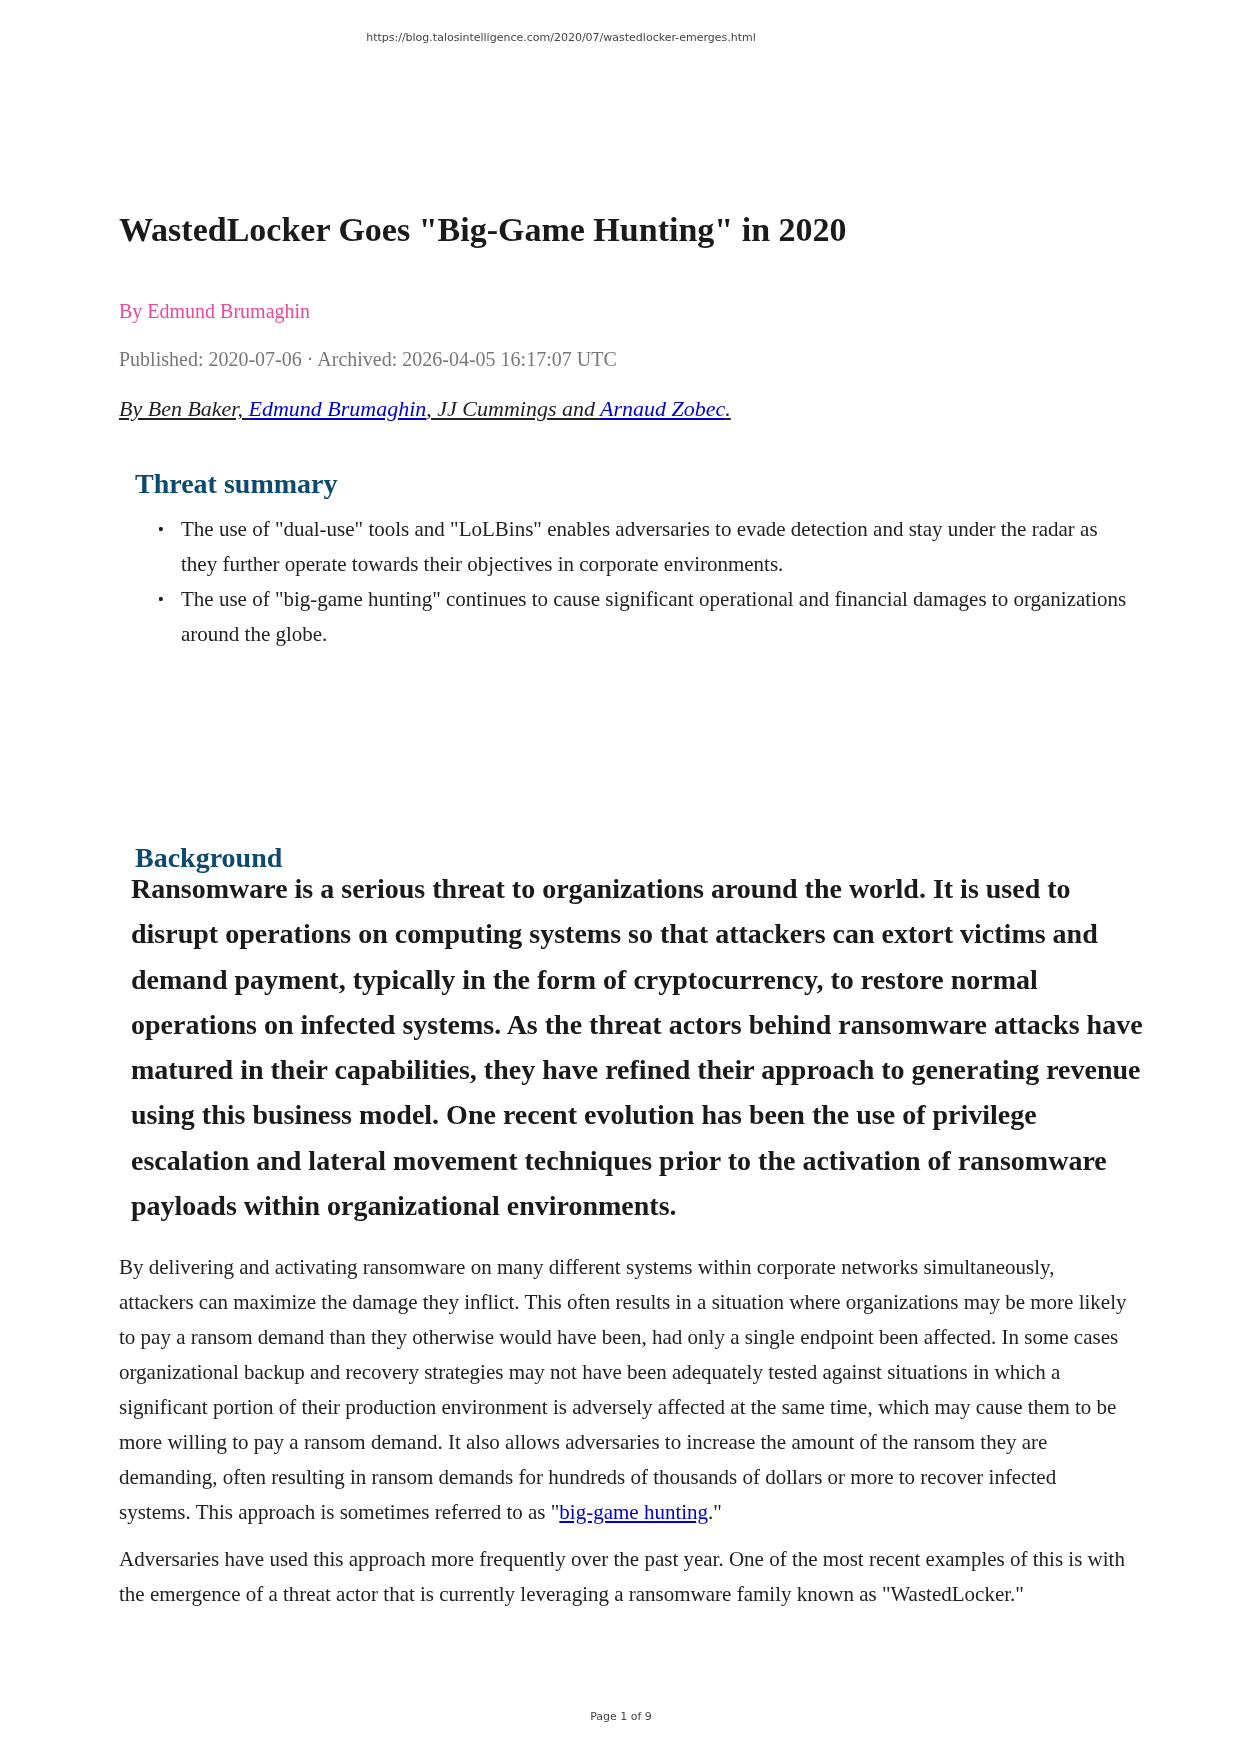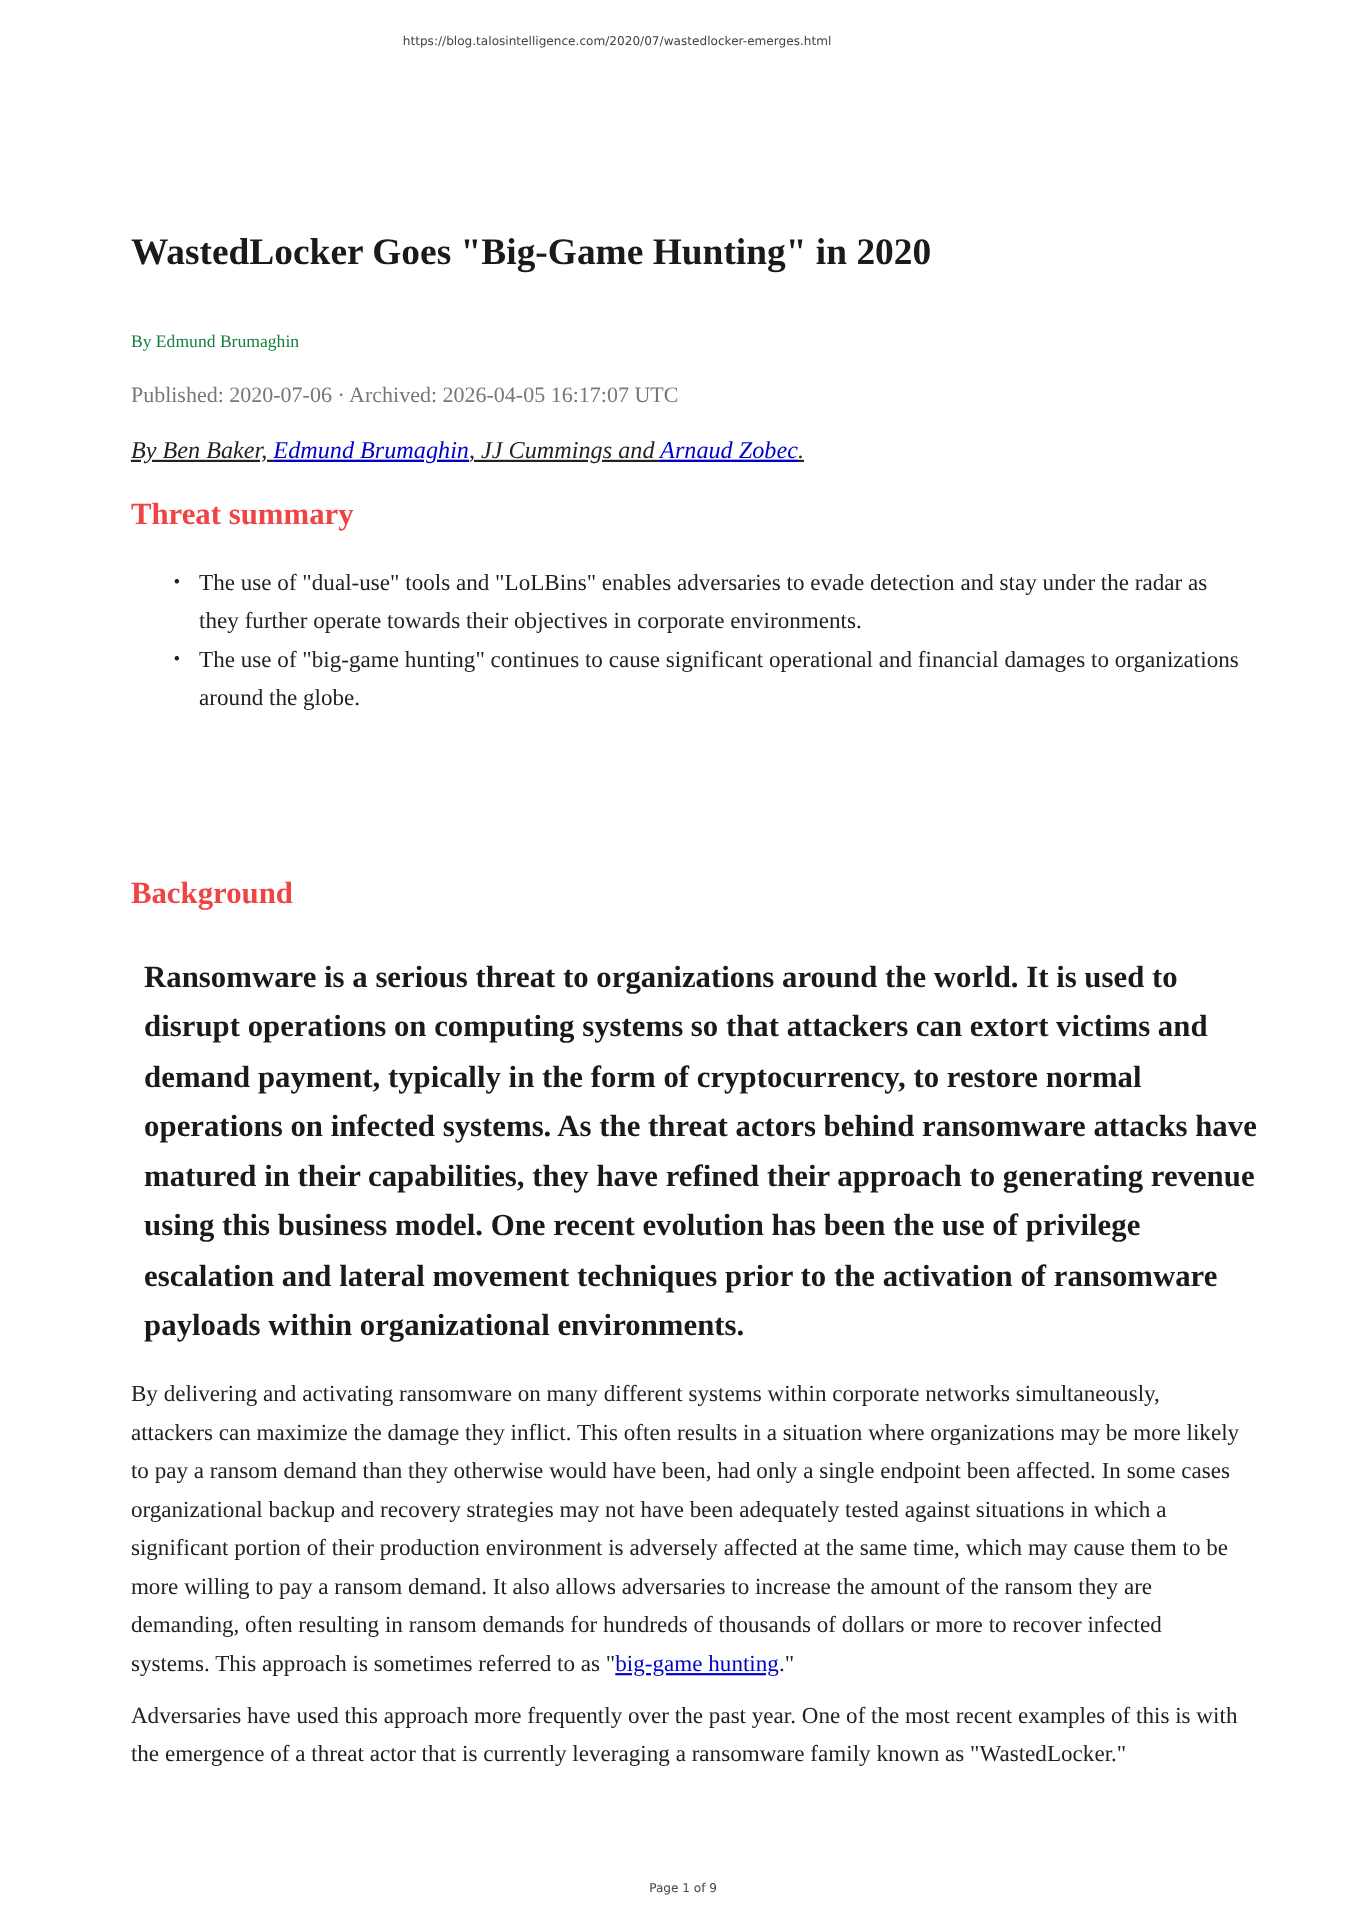--- a/index.html
+++ b/index.html
@@ -39,22 +39,22 @@
       color: #1a1a1a;
       position: absolute;
       top: 0;
       left: 0;
       white-space: nowrap;
     }
     .byline {
       position: absolute;
       top: 86px;
       left: 0;
-      font-size: 16px;
-      color: #15803d;
+      font-size: 20px;
+      color: #ec4899;
       line-height: 30px;
     }
     .meta {
       position: absolute;
       top: 135px;
       left: 0;
       font-size: 20px;
       color: #777777;
       line-height: 28px;
     }
@@ -70,23 +70,23 @@
       text-decoration: underline;
     }
     a.link {
       color: #1a0dab;
       color: #0000cc;
       text-decoration: underline;
     }
     h2.section {
       font-size: 28px;
       font-weight: bold;
-      margin: 0;
+      margin: 16px;
       line-height: 34px;
-      color: #ef4444;
+      color: #0c4a6e;
       position: absolute;
       left: 0;
       white-space: nowrap;
     }
     ul.summary {
       position: absolute;
       top: 302px;
       left: 0;
       width: 1012px;
       margin: 0;
@@ -165,21 +165,21 @@
     </li>
     <li>
       <span class="bullet">•</span>
     </li>
     <li>
       <span class="bullet">•</span>
       <span>The use of "big-game hunting" continues to cause significant operational and financial damages to organizations around the globe.</span>
     </li>
   </ul>
 
-  <h2 class="section" style="top:586px;">Background</h2>
+  <h2 class="section" style="top:615px;">Background</h2>
 
   <p class="lead">Ransomware is a serious threat to organizations around the world. It is used to disrupt operations on computing systems so that attackers can extort victims and demand payment, typically in the form of cryptocurrency, to restore normal operations on infected systems. As the threat actors behind ransomware attacks have matured in their capabilities, they have refined their approach to generating revenue using this business model. One recent evolution has been the use of privilege escalation and lateral movement techniques prior to the activation of ransomware payloads within organizational environments.</p>
 
   <p class="body" style="top:1040px;"><span>By delivering and activating ransomware on many different systems within corporate networks simultaneously, attackers can maximize the damage they inflict. This often results in a situation where organizations may be more likely to pay a ransom demand than they otherwise would have been, had only a single endpoint been affected. In some cases organizational backup and recovery strategies may not have been adequately tested against situations in which a significant portion of their production environment is adversely affected at the same time, which may cause them to be more willing to pay a ransom demand. It also allows adversaries to increase the amount of the ransom they are demanding, often resulting in ransom demands for hundreds of thousands of dollars or more to recover infected systems. This approach is sometimes referred to as "</span><a class="link" href="#">big-game hunting</a><span>."</span></p>
 
   <p class="body" style="top:1332px;">Adversaries have used this approach more frequently over the past year. One of the most recent examples of this is with the emergence of a threat actor that is currently leveraging a ransomware family known as "WastedLocker."</p>
 </div>
 
 <div class="page-footer">Page 1 of 9</div>
 

